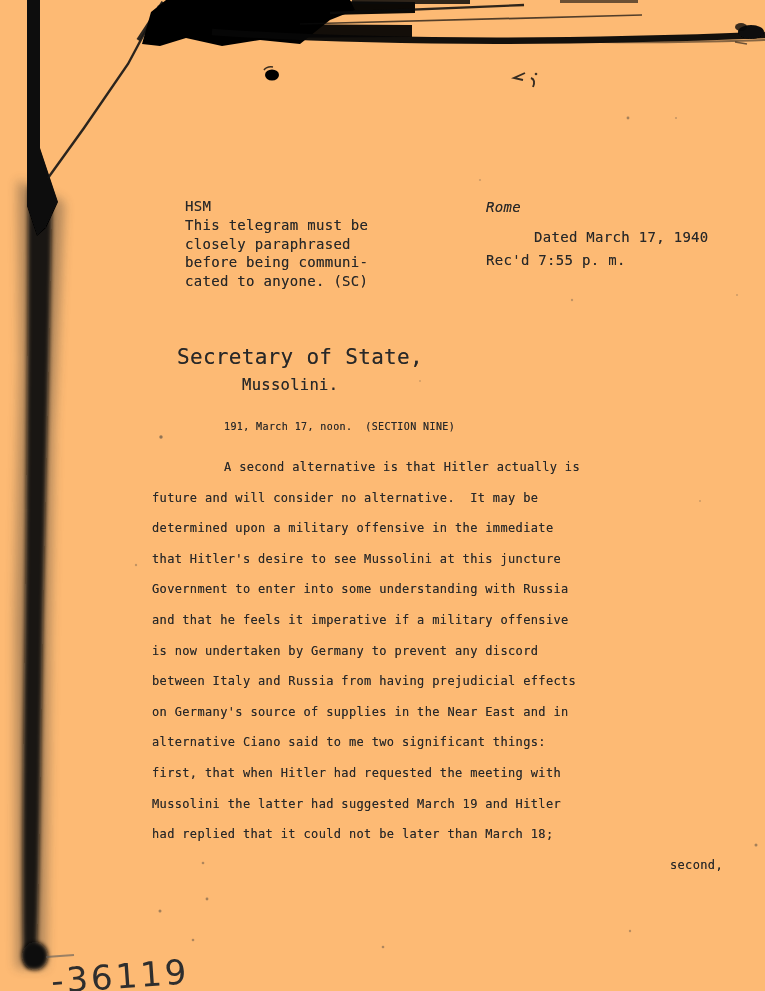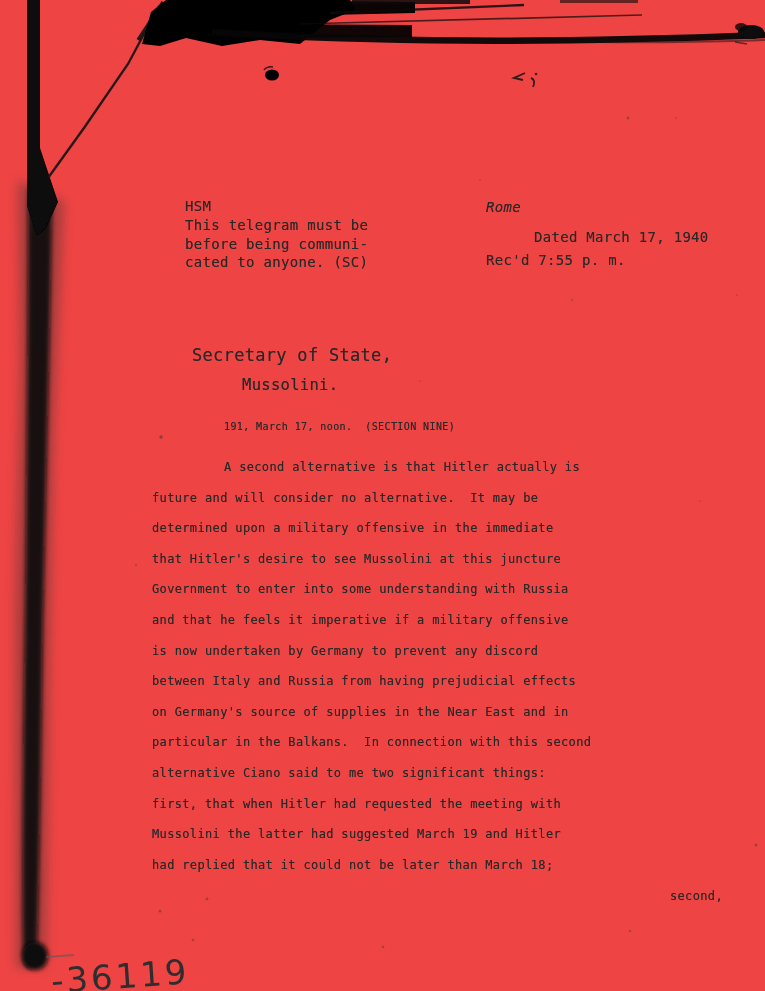--- a/index.html
+++ b/index.html
@@ -1,68 +1,67 @@
 <!DOCTYPE html>
 <html><head>
 <meta charset="utf-8">
 <style>
   html,body{margin:0;padding:0;}
   body{width:765px;height:991px;background:#e9e9e7;font-family:"DejaVu Sans Mono","Liberation Mono",monospace;}
   .page{
-    position:relative;width:765px;height:991px;background:#ef4444;overflow:hidden;
+    position:relative;width:765px;height:991px;background:#fdba74;overflow:hidden;
   }
   
   .tw{color:#282828;text-shadow:0 0 0.6px rgba(45,45,45,0.55);}
   .hdr-left{
     position:absolute;left:185px;top:197px;font-size:14px;letter-spacing:0.3px;line-height:18.8px;white-space:pre;
   }
   .hdr-right{position:absolute;left:486px;font-size:14px;letter-spacing:0.3px;white-space:pre;}
   .hdr-right.r0{top:199px;font-style:italic;}
   .hdr-right.r1{top:229px;padding-left:48px;}
   .hdr-right.r2{top:252px;}
-  .addr1{position:absolute;left:192px;top:345px;font-size:17px;letter-spacing:0.3px;white-space:pre;}
+  .addr1{position:absolute;left:177px;top:345px;font-size:21px;letter-spacing:0.3px;white-space:pre;}
   .addr2{position:absolute;left:242px;top:376px;font-size:15.5px;letter-spacing:0.3px;white-space:pre;}
   .numline{position:absolute;left:224px;top:421px;font-size:10px;letter-spacing:0.4px;white-space:pre;}
   .body-block{
     position:absolute;left:152px;top:452px;width:600px;font-size:12px;letter-spacing:0.35px;
   }
   .body-block .bl{height:30.62px;line-height:30.62px;white-space:pre;}
   .body-block .bl.indent{padding-left:72px;}
   .body-block .bl.align-right{text-align:right;padding-right:29px;}
   
   .artifacts{position:absolute;left:0;top:0;width:765px;height:991px;pointer-events:none;}
   .pencil-text{font-family:"DejaVu Sans",sans-serif;}
 </style>
 </head>
 <body>
 
 <div class="page">
 
-  <div class="tw hdr-left"><div>HSM</div><div>This telegram must be</div><div>before being communi-</div><div>cated to anyone. (SC)</div></div>
+  <div class="tw hdr-left"><div>HSM</div><div>This telegram must be</div><div>closely paraphrased</div><div>before being communi-</div><div>cated to anyone. (SC)</div></div>
 
   <div class="tw hdr-right r0">Rome</div>
   <div class="tw hdr-right r1">Dated March 17, 1940</div>
   <div class="tw hdr-right r2">Rec'd 7:55 p. m.</div>
 
   <div class="tw addr1">Secretary of State,</div>
   <div class="tw addr2">Mussolini.</div>
 
   <div class="tw numline">191, March 17, noon.  (SECTION NINE)</div>
 
   <div class="tw body-block">
     <div class="bl indent">A second alternative is that Hitler actually is</div>
     <div class="bl">future and will consider no alternative.  It may be</div>
     <div class="bl">determined upon a military offensive in the immediate</div>
     <div class="bl">that Hitler's desire to see Mussolini at this juncture</div>
     <div class="bl">Government to enter into some understanding with Russia</div>
     <div class="bl">and that he feels it imperative if a military offensive</div>
     <div class="bl">is now undertaken by Germany to prevent any discord</div>
     <div class="bl">between Italy and Russia from having prejudicial effects</div>
     <div class="bl">on Germany's source of supplies in the Near East and in</div>
-    <div class="bl">particular in the Balkans.  In connection with this second</div>
     <div class="bl">alternative Ciano said to me two significant things:</div>
     <div class="bl">first, that when Hitler had requested the meeting with</div>
     <div class="bl">Mussolini the latter had suggested March 19 and Hitler</div>
     <div class="bl">had replied that it could not be later than March 18;</div>
     <div class="bl align-right">second,</div>
   </div>
 
   <svg class="artifacts" width="765" height="991" viewBox="0 0 765 991" xmlns="http://www.w3.org/2000/svg">
     <defs>
       <filter id="soft1" x="-30%" y="-30%" width="160%" height="160%">

